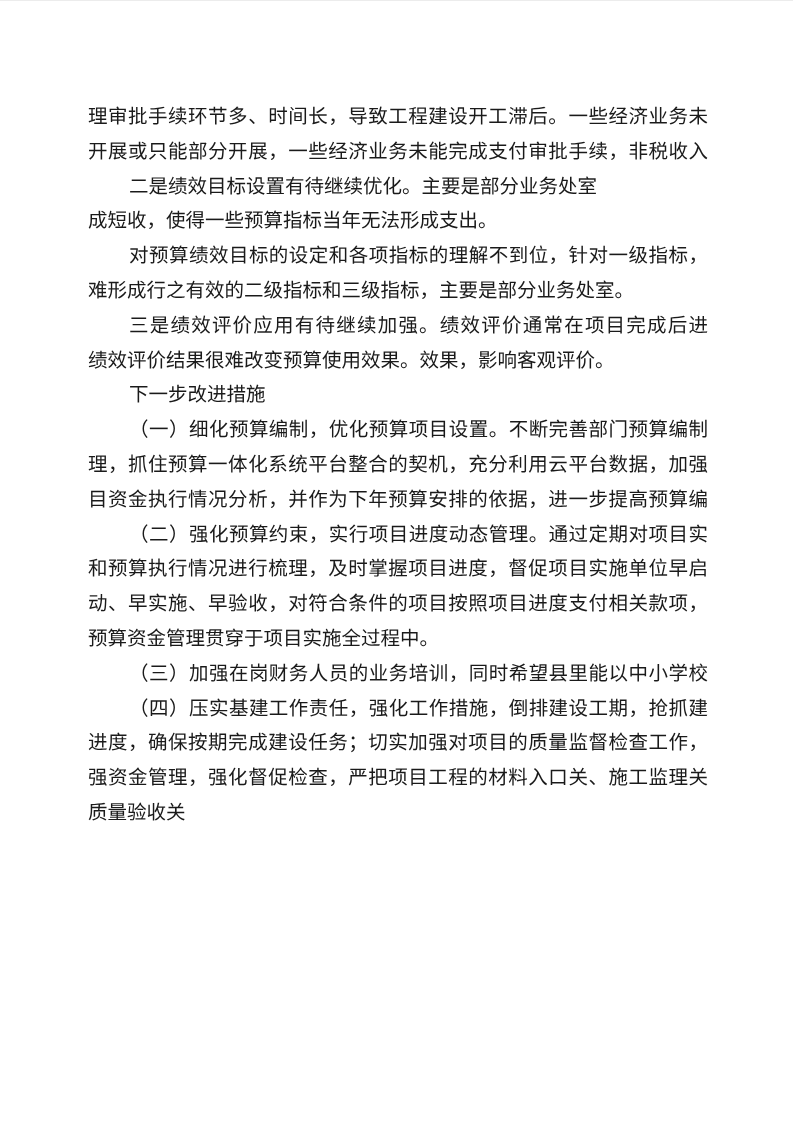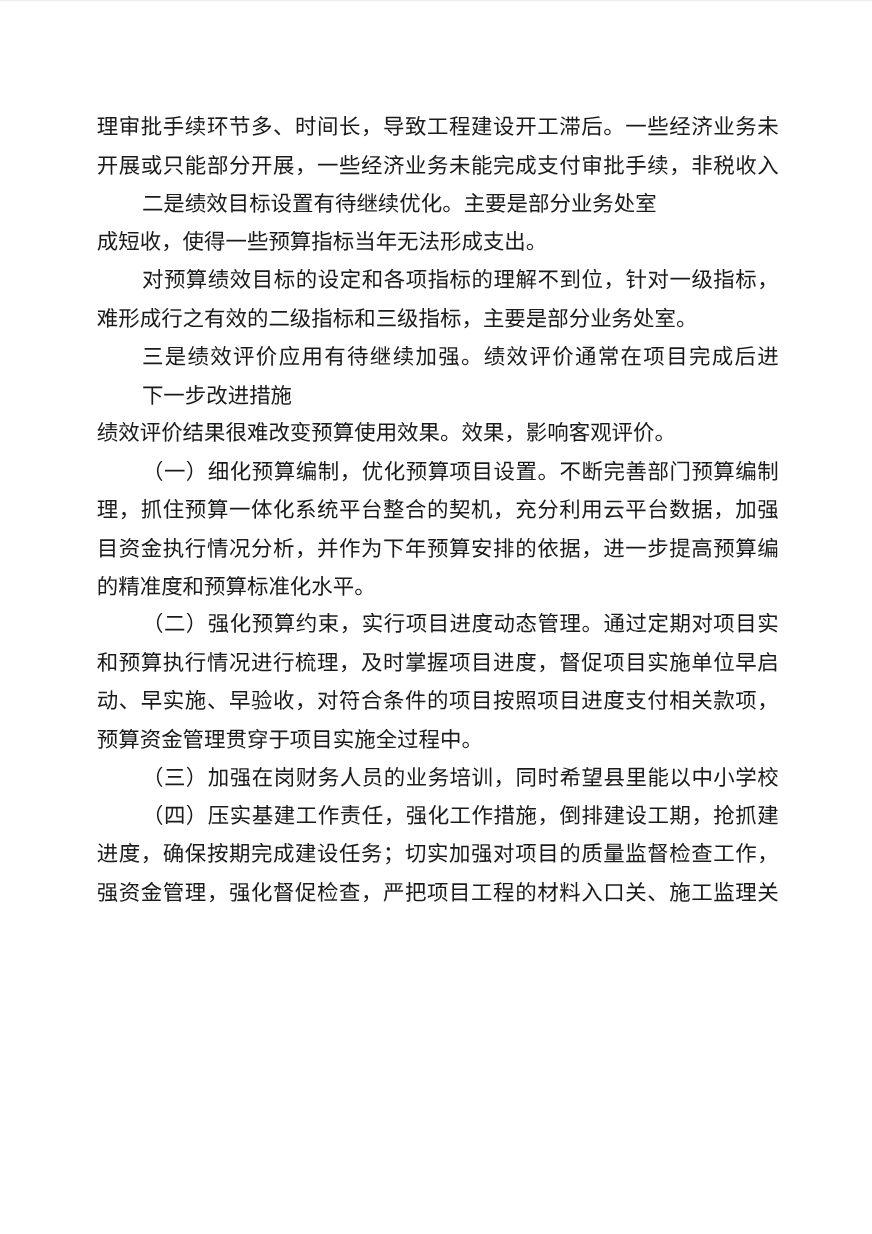--- a/index.html
+++ b/index.html
@@ -53,28 +53,28 @@
 <div class="page">
   <div class="page-top-edge"></div>
   <div class="doc-body" id="doc-body" style="color: rgb(26, 26, 26);">
       <div class="line flush">理审批手续环节多、时间长，导致工程建设开工滞后。一些经济业务未能</div>
       <div class="line flush">开展或只能部分开展，一些经济业务未能完成支付审批手续，非税收入形</div>
       <div class="line indent">二是绩效目标设置有待继续优化。主要是部分业务处室</div>
       <div class="line">成短收，使得一些预算指标当年无法形成支出。</div>
       <div class="line indent flush">对预算绩效目标的设定和各项指标的理解不到位，针对一级指标，很</div>
       <div class="line">难形成行之有效的二级指标和三级指标，主要是部分业务处室。</div>
       <div class="line indent flush">三是绩效评价应用有待继续加强。绩效评价通常在项目完成后进行，</div>
+      <div class="line">绩效评价结果很难改变预算使用效果。效果，影响客观评价。</div>
       <div class="line indent">下一步改进措施</div>
-      <div class="line">绩效评价结果很难改变预算使用效果。效果，影响客观评价。</div>
       <div class="line indent flush">（一）细化预算编制，优化预算项目设置。不断完善部门预算编制管</div>
       <div class="line flush">理，抓住预算一体化系统平台整合的契机，充分利用云平台数据，加强项</div>
       <div class="line flush">目资金执行情况分析，并作为下年预算安排的依据，进一步提高预算编制</div>
-      <div class="line">的精准度和预算标准化水平。</div>
       <div class="line indent flush">（二）强化预算约束，实行项目进度动态管理。通过定期对项目实施</div>
       <div class="line flush">和预算执行情况进行梳理，及时掌握项目进度，督促项目实施单位早启</div>
       <div class="line flush">动、早实施、早验收，对符合条件的项目按照项目进度支付相关款项，将</div>
       <div class="line">预算资金管理贯穿于项目实施全过程中。</div>
       <div class="line indent flush">（三）加强在岗财务人员的业务培训，同时希望县里能以中小学校为</div>
       <div class="line indent flush">（四）压实基建工作责任，强化工作措施，倒排建设工期，抢抓建设</div>
       <div class="line flush">进度，确保按期完成建设任务；切实加强对项目的质量监督检查工作，加</div>
       <div class="line flush">强资金管理，强化督促检查，严把项目工程的材料入口关、施工监理关和</div>
+      <div class="line">质量验收关</div>
     </div>
 </div>
 
 </body></html>

